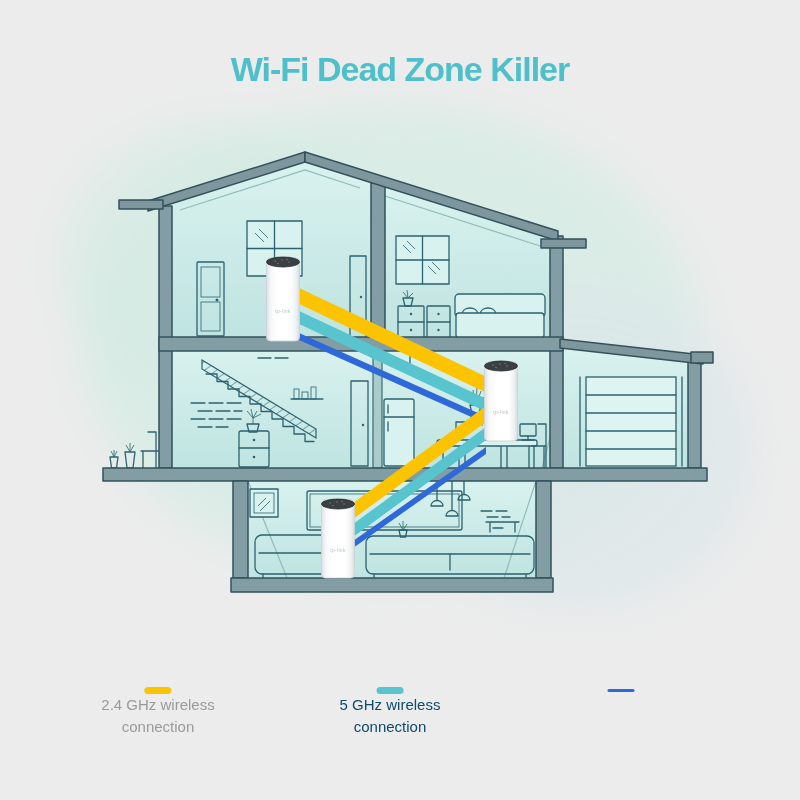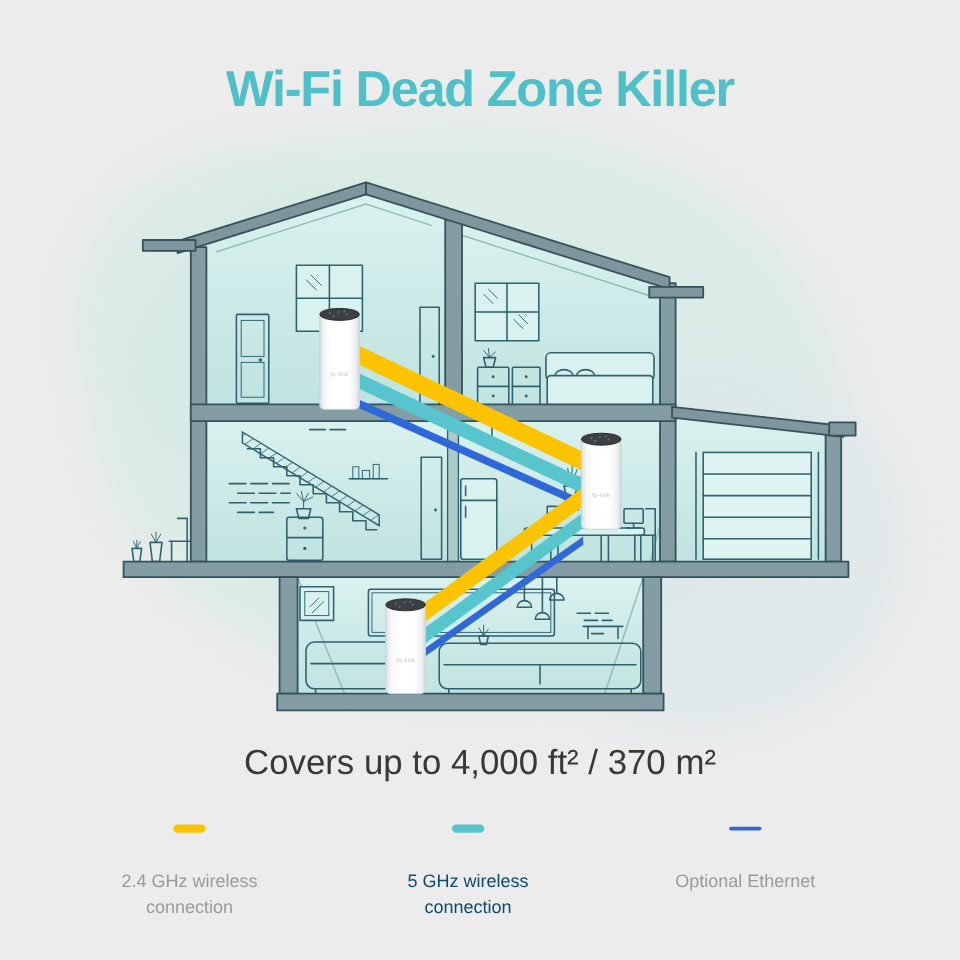--- a/index.html
+++ b/index.html
@@ -1,27 +1,27 @@
 <!DOCTYPE html>
 <html><head>
 <meta charset="utf-8">
 <style>
   html,body{margin:0;padding:0;}
   #canvas{position:relative;width:800px;height:800px;overflow:hidden;
           font-family:"Liberation Sans",sans-serif;background:#ececec;}
   .title{position:absolute;top:50px;left:0;width:800px;text-align:center;
-         font-size:42px;font-weight:bold;letter-spacing:-1px;color:#4fc0ca;}
+         font-size:34px;font-weight:bold;letter-spacing:-1px;color:#4fc0ca;}
   .coverage{position:absolute;top:620px;left:0;width:800px;text-align:center;
             font-size:29px;color:#383835;}
   #house-svg{position:absolute;left:0;top:0;}
   .legend-item{position:absolute;top:686px;transform:translateX(-50%);text-align:center;}
   .swatch-box{height:8px;display:flex;align-items:center;justify-content:center;}
   .swatch{width:27px;height:7px;border-radius:4px;}
   .swatch.thin{height:3px;border-radius:2px;}
-  .legend-label{margin-top:30px;font-size:15px;line-height:22px;color:#9a9a9a;white-space:nowrap;}
+  .legend-label{font-size:15px;line-height:22px;color:#9a9a9a;white-space:nowrap;}
   
   .ln{stroke:#2c6270;stroke-width:1.3;fill:none;stroke-linecap:round;stroke-linejoin:round;}
   .lnf{stroke:#2c6270;stroke-width:1.3;fill:#d8f2ef;stroke-linejoin:round;}
   .lnt{stroke:#2c6270;stroke-width:.8;fill:none;}
   .lnp{stroke:#8fbcb7;stroke-width:1.2;fill:none;}
   .struct{fill:#829da4;stroke:#33525b;stroke-width:1.5;stroke-linejoin:round;}
   .roof{fill:#7e969e;stroke:#33525b;stroke-width:1.5;stroke-linejoin:round;}
   .room{fill:url(#roomGrad);}
   .deco-body{fill:url(#decoGrad);stroke:#cdd3d7;stroke-width:.9;}
   .deco-cap{fill:#3b4044;stroke:#24282b;stroke-width:.8;}
@@ -291,21 +291,20 @@
         <circle cx="344" cy="504" r=".8"></circle>
           <circle cx="333" cy="505.5" r=".8"></circle>
           <circle cx="342" cy="501.5" r=".8"></circle>
         </g>
       <text class="deco-logo" x="338" y="552">tp-link</text>
     </g>
   </svg>
 
   <div class="title" style="color: rgb(79, 192, 202);">Wi-Fi Dead Zone Killer</div>
 
-  <div class="coverage" style="color: rgb(56, 56, 53);">Covers up to 4,000 ft² / 370 m²</div>
 
   <div>
     <div class="legend-item" style="left:158px">
       <div class="swatch-box">
           <div class="swatch" style="background: rgb(252, 196, 0);"></div>
         </div>
       <div class="legend-label" style="color: rgb(154, 154, 154);">
         <div>2.4 GHz wireless</div>
         <div>connection</div>
       </div>
@@ -317,18 +316,17 @@
       <div class="legend-label" style="color: #0c4a6e;">
         <div>5 GHz wireless</div>
         <div>connection</div>
       </div>
     </div>
     <div class="legend-item" style="left:621px">
       <div class="swatch-box">
           <div class="swatch thin" style="background: rgb(47, 104, 216);"></div>
         </div>
       <div class="legend-label" style="color: rgb(154, 154, 154);">
-        <div>Optional Ethernet</div>
       </div>
     </div>
   </div>
 
 </div>
 
 </body></html>

